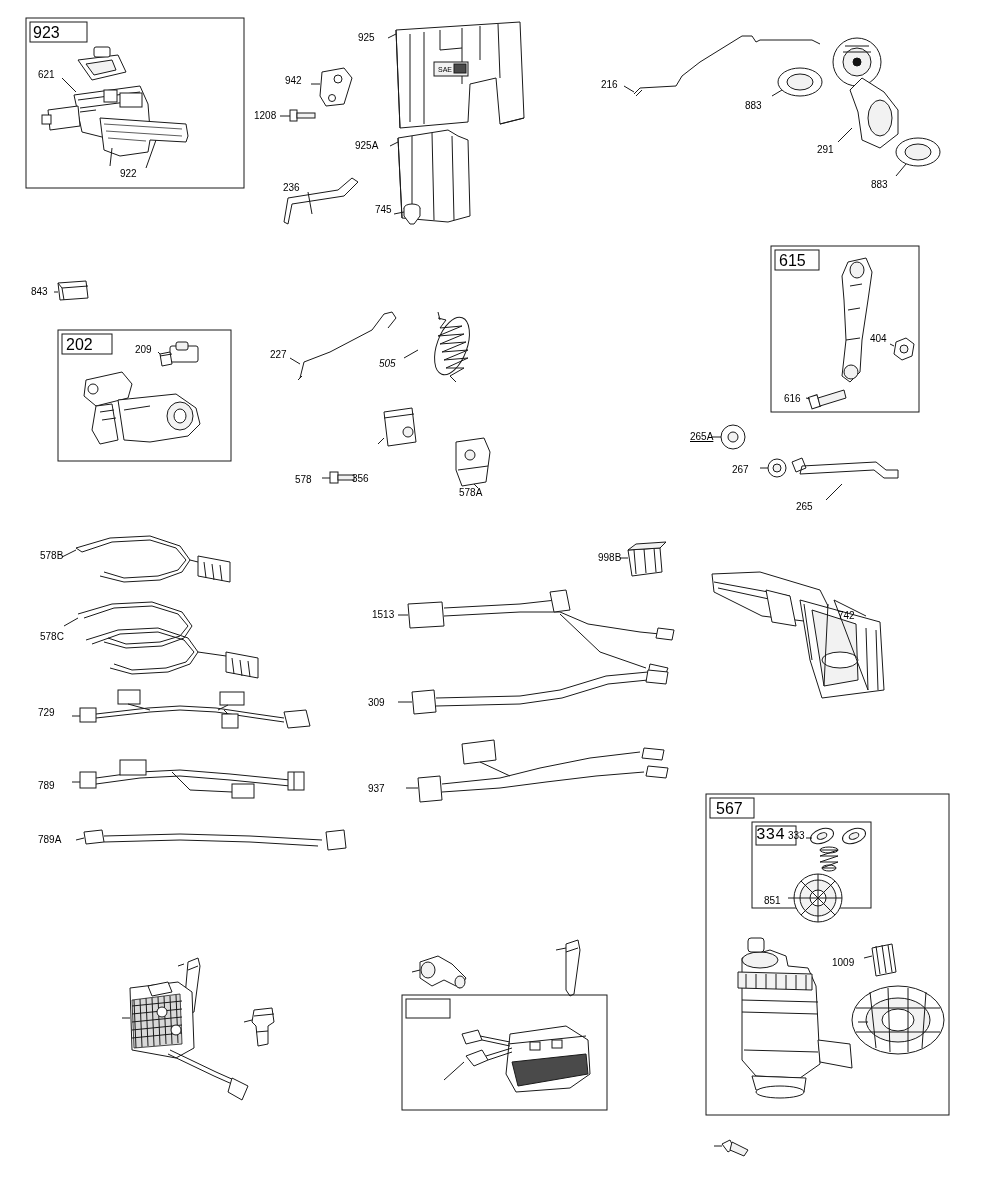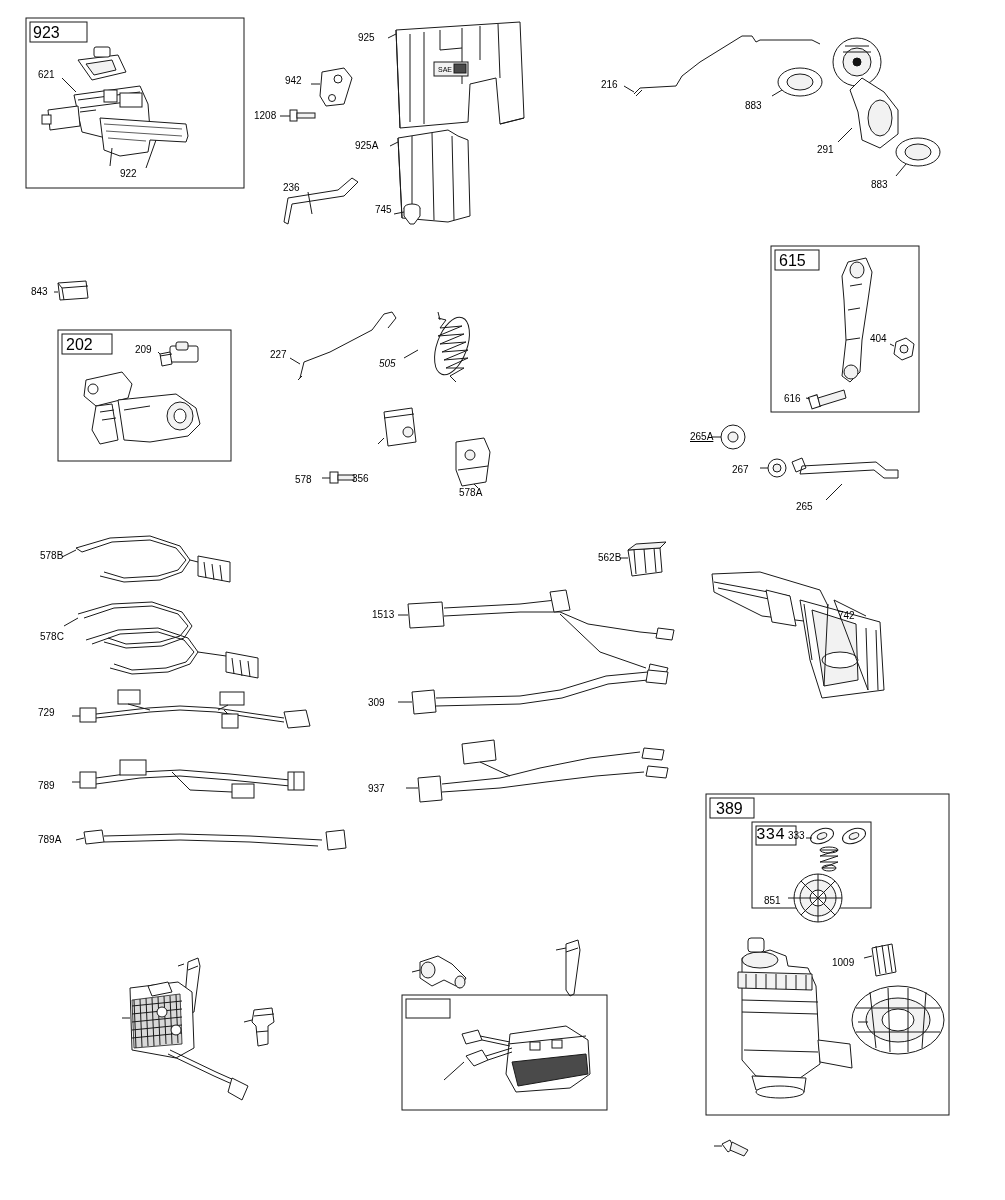--- a/index.html
+++ b/index.html
@@ -494,21 +494,21 @@
       <path class="sh" d="M722 1144 L730 1140 L734 1148 L728 1152 Z"></path>
       <path class="sh-l" d="M732 1142 L748 1150 L744 1156 L730 1150 Z"></path>
       <path class="ln" d="M714 1146 L722 1146"></path>
     </g>
 
   </svg>
 
   <div class="boxlabel" style="left:33px; top:26px;">923</div>
   <div class="boxlabel" style="left:66px; top:338px;">202</div>
   <div class="boxlabel" style="left:779px; top:254px;">615</div>
-  <div class="boxlabel" style="left:716px; top:802px;">389</div>
+  <div class="boxlabel" style="left:716px; top:802px;">567</div>
   <div class="boxlabel" style="left:756px; top:829px;font-family:Liberation Mono, monospace;">334</div>
   <div class="boxlabel" style="left:411px; top:1003px;"></div>
 
   <div class="label" style="left:38px; top:68px;">621</div>
   <div class="label" style="left:120px; top:167px;">922</div>
   <div class="label" style="left:285px; top:74px;">942</div>
   <div class="label" style="left:254px; top:109px;">1208</div>
   <div class="label" style="left:358px; top:31px;">925</div>
   <div class="label" style="left:355px; top:139px;">925A</div>
   <div class="label" style="left:283px; top:181px;">236</div>
@@ -527,21 +527,21 @@
   <div class="label" style="left:732px; top:463px;">267</div>
   <div class="label" style="left:796px; top:500px;">265</div>
   <div class="label" style="left:352px; top:472px;">356</div>
   <div class="label" style="left:295px; top:473px;">578</div>
   <div class="label" style="left:459px; top:486px;">578A</div>
   <div class="label" style="left:40px; top:549px;">578B</div>
   <div class="label" style="left:40px; top:618px;margin-top:12px;">578C</div>
   <div class="label" style="left:38px; top:706px;">729</div>
   <div class="label" style="left:38px; top:779px;">789</div>
   <div class="label" style="left:38px; top:833px;">789A</div>
-  <div class="label" style="left:598px; top:551px;">562B</div>
+  <div class="label" style="left:598px; top:551px;">998B</div>
   <div class="label" style="left:372px; top:608px;">1513</div>
   <div class="label" style="left:368px; top:696px;">309</div>
   <div class="label" style="left:368px; top:782px;">937</div>
   <div class="label" style="left:838px; top:609px;">742</div>
   <div class="label" style="left:788px; top:829px;">333</div>
   <div class="label" style="left:764px; top:894px;text-align:right;">851</div>
   <div class="label" style="left:832px; top:956px;">1009</div>
   <div class="label" style="left:838px; top:1013px;"></div>
   <div class="label" style="left:143px; top:951px;"></div>
   <div class="label" style="left:98px; top:1011px;"></div>

